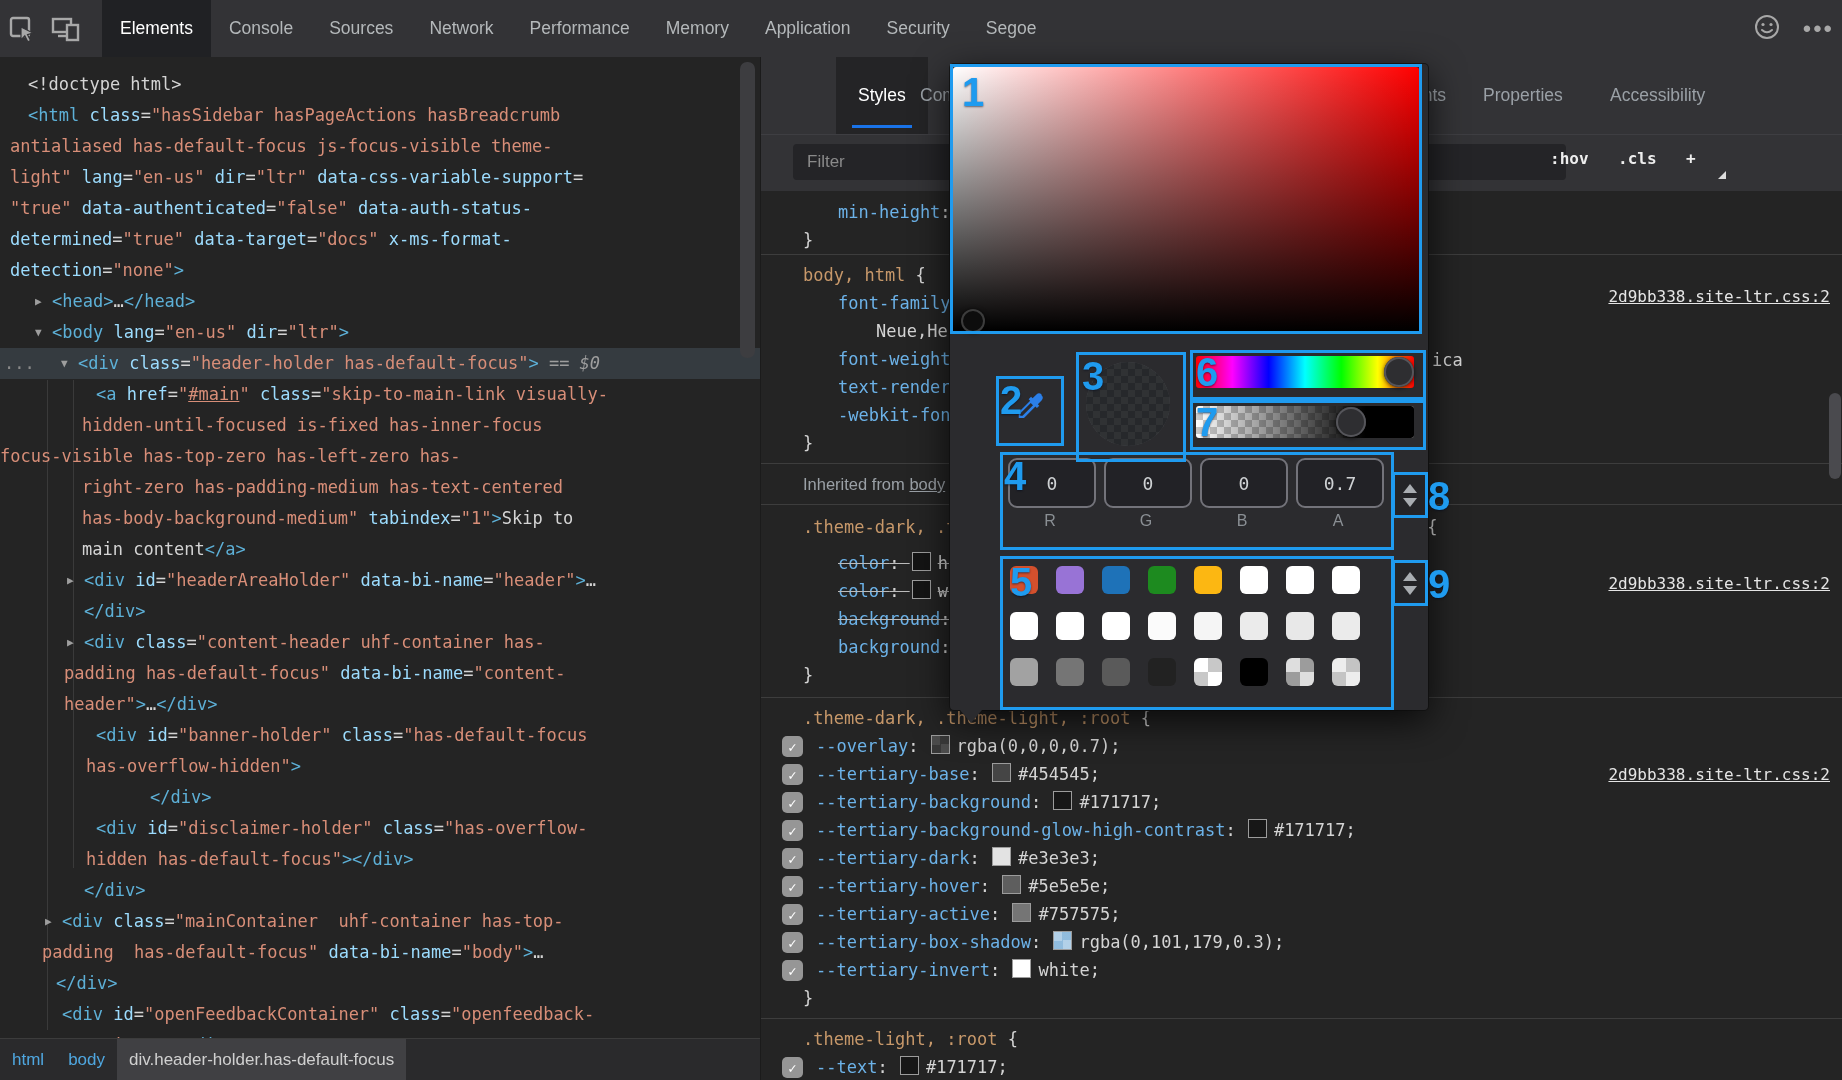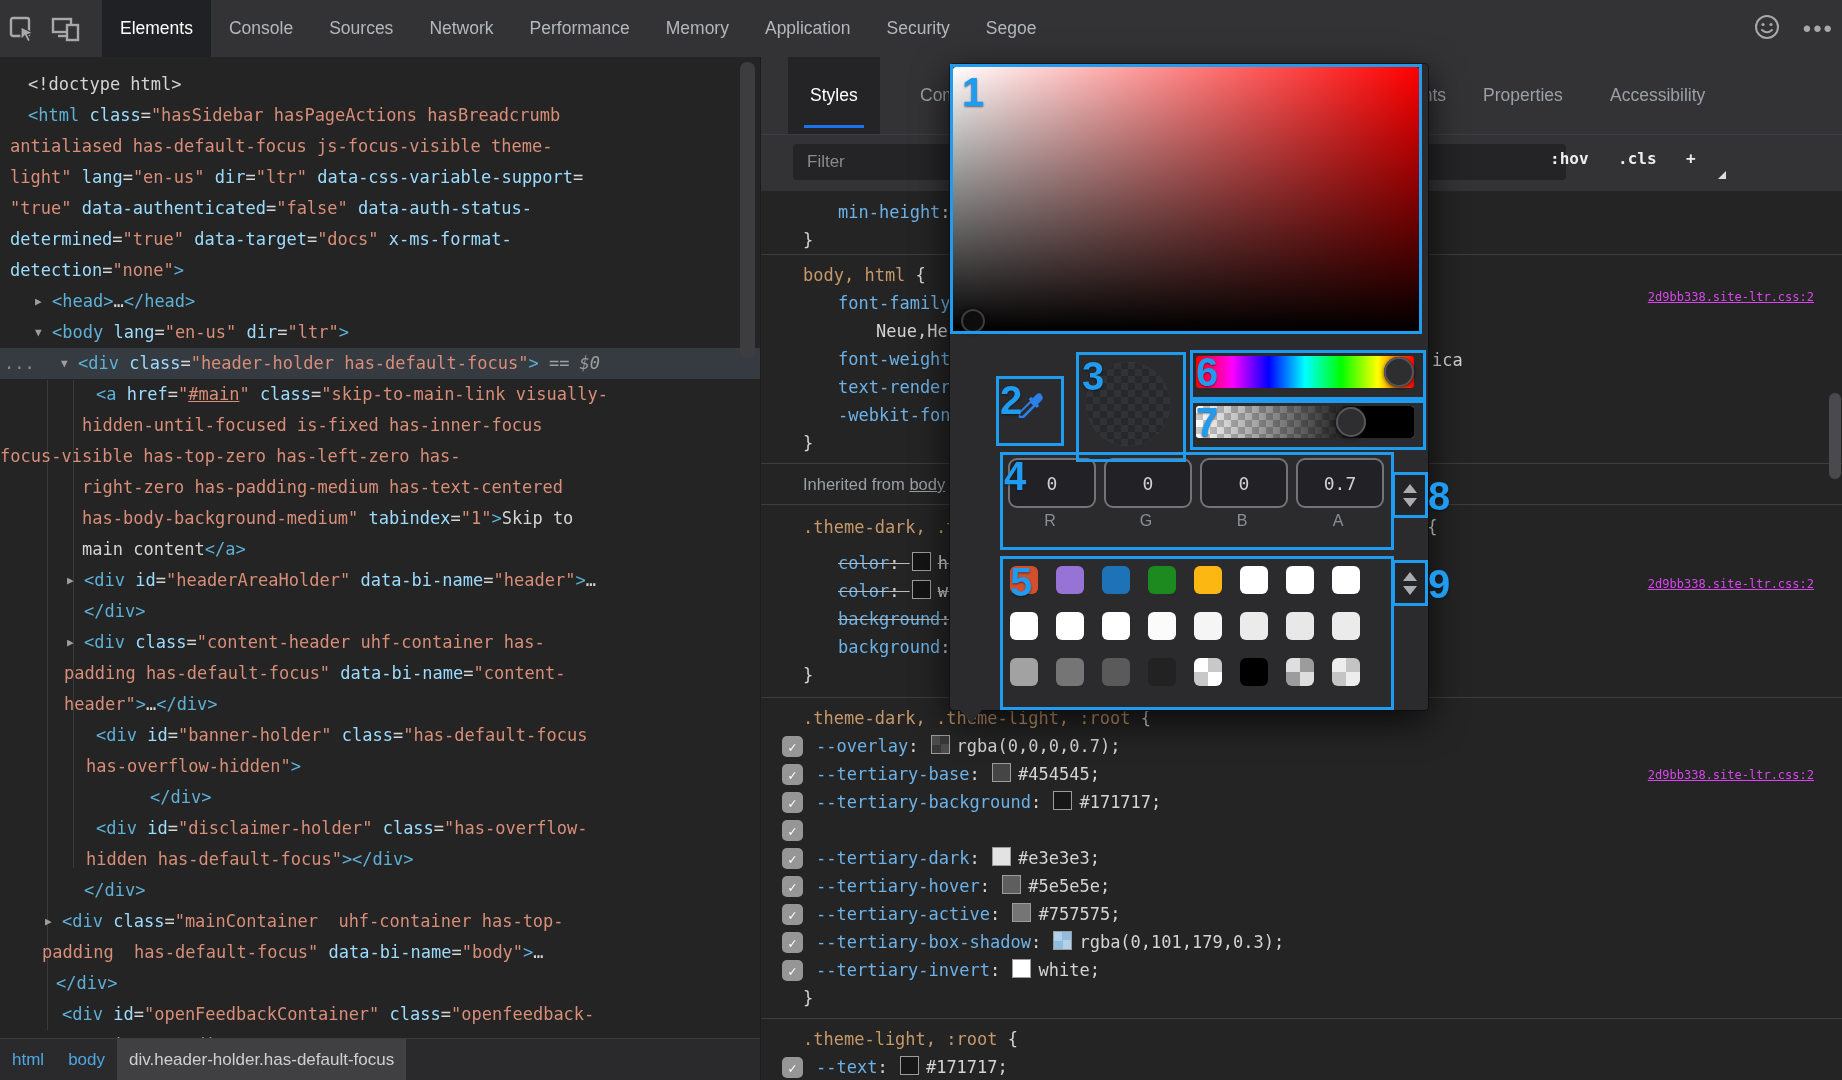--- a/index.html
+++ b/index.html
@@ -26,21 +26,21 @@
   
   #crumbbar{position:absolute;left:0;top:1038px;width:760px;height:42px;background:#2a2a2c;border-top:1px solid #3c3c3c;
             display:flex;align-items:stretch;font-size:17px;}
   .crumb{color:#4fa7e0;display:flex;align-items:center;padding:0 12px;}
   .crumb.sel{background:#404043;color:#d0d0d0;}
   
   #styles-panel{position:absolute;left:761px;top:57px;width:1081px;height:1023px;background:#242424;overflow:hidden;}
   #panel-divider{position:absolute;left:760px;top:57px;width:1px;height:1023px;background:#1b1b1b;}
   #styles-tabs{position:absolute;left:0;top:0;width:1081px;height:77px;background:#333336;}
   .s-tab{position:absolute;top:0;height:77px;display:flex;align-items:center;color:#9aa0a6;font-size:17.5px;}
-  .s-tab.active{color:#fff;background:#242426;padding:0 22px;}
+  .s-tab.active{color:#fff;background:#242426;padding:0 22px;margin-left:48px;}
   .s-tab.active::after{content:"";position:absolute;left:16px;right:16px;bottom:6px;height:3px;background:#1a73e8;}
   #filter-row{position:absolute;left:0;top:77px;width:1081px;height:56px;background:#333336;border-top:1px solid #3e3e42;}
   #filter-input{position:absolute;left:32px;top:9px;width:745px;height:36px;background:#242427;border:none;border-radius:4px;
                 color:#cfcfcf;font-size:17px;padding:0 14px;font-family:"Liberation Sans",sans-serif;}
   #filter-input::placeholder{color:#8a8a8a;}
   .pseudo-btn{position:absolute;top:14px;color:#eee;font-family:"DejaVu Sans Mono",monospace;font-size:16px;font-weight:bold;}
   #plus-corner{position:absolute;width:0;height:0;border-right:8px solid #ddd;border-top:8px solid transparent;}
   #styles-content{position:absolute;left:0;top:133px;width:1081px;bottom:0;font-family:"DejaVu Sans Mono",monospace;font-size:17px;color:#d4d4d4;}
   .rule{border-bottom:1px solid #3d3d3d;}
   .css-row{position:relative;height:28px;line-height:28px;white-space:pre;padding-left:42px;}
@@ -48,22 +48,22 @@
   .css-row.k-wrap{padding-left:115px;}
   .css-row.k-chk{padding-left:55px;}
   .css-row.mb8{margin-bottom:8px;}
   .strike .segs{text-decoration:line-through;text-decoration-color:#bbb;}
   .sg-sel{color:#c7986a}.sg-prop{color:#6cb2e8}.sg-punct{color:#d4d4d4}.sg-cval{color:#d4d4d4}
   .sg-inh{color:#9aa0a6;font-family:"Liberation Sans",sans-serif;font-size:16.5px}
   .sg-inhlink{color:#9aa0a6;text-decoration:underline;font-family:"Liberation Sans",sans-serif;font-size:16.5px}
   .chk{position:absolute;left:21px;top:4px;width:21px;height:21px;background:#969696;border-radius:5px;
        display:flex;align-items:center;justify-content:center;color:#fff;font-size:14px;line-height:1;}
   .swatch{display:inline-block;width:17px;height:17px;border:1px solid #9c9c9c;margin:0 7px -2px 2px;}
-  .css-link{position:absolute;right:28px;color:#d946ef;text-decoration:underline;font-family:"DejaVu Sans Mono",monospace;
-            font-size:12px;height:28px;line-height:28px;}
+  .css-link{position:absolute;right:12px;color:#e5e5e5;text-decoration:underline;font-family:"DejaVu Sans Mono",monospace;
+            font-size:16px;height:28px;line-height:28px;}
   #ica-frag{position:absolute;left:671px;top:156px;height:28px;line-height:28px;color:#d4d4d4;
             font-family:"DejaVu Sans Mono",monospace;font-size:17px;}
   #styles-scroll{position:absolute;right:1px;top:336px;width:12px;height:86px;background:#4a4a4e;border-radius:6px;}
   
   #picker{position:absolute;left:950px;top:64px;width:478px;height:646px;background:#2b2b2e;border-radius:4px;
           box-shadow:0 10px 36px rgba(0,0,0,0.75), 0 0 0 1px #1a1a1a;z-index:10;}
   #picker-caret{position:absolute;left:10px;top:646px;width:0;height:0;border-left:11px solid transparent;
                 border-right:11px solid transparent;border-top:13px solid #2b2b2e;}
   #sat-area{position:absolute;left:3px;top:3px;width:466px;height:264px;border-radius:3px 3px 0 0;
             background-image:linear-gradient(to top,#000 0%,rgba(0,0,0,0) 100%),linear-gradient(to right,#fff 0%,#f00 100%);}
@@ -229,21 +229,21 @@
             <div class="css-row k-prop strike"><span class="segs"><span class="sg-prop">color</span><span class="sg-punct">: </span><span class="swatch" style="background: rgb(20, 20, 20);"></span><span class="sg-cval">white;</span></span></div>
             <div class="css-row k-prop strike"><span class="segs"><span class="sg-prop">background</span><span class="sg-punct">: </span><span class="sg-cval">#171717;</span></span></div>
             <div class="css-row k-prop"><span class="segs"><span class="sg-prop">background</span><span class="sg-punct">: </span><span class="sg-cval">var(--body-background);</span></span></div>
             <div class="css-row k-close"><span class="segs"><span class="sg-punct">}</span></span></div>
           </div>
           <div class="rule" style="padding-top: 6px; padding-bottom: 6px;">
             <div class="css-row k-sel"><span class="segs"><span class="sg-sel">.theme-dark, .theme-light, :root</span><span class="sg-punct"> {</span></span></div>
             <div class="css-row k-chk"><span class="chk">✓</span><span class="segs"><span class="sg-prop">--overlay</span><span class="sg-punct">: </span><span class="swatch" style="background: linear-gradient(rgba(0, 0, 0, 0.7), rgba(0, 0, 0, 0.7)), conic-gradient(rgb(187, 187, 187) 0deg, rgb(187, 187, 187) 25%, rgb(255, 255, 255) 0deg, rgb(255, 255, 255) 50%, rgb(187, 187, 187) 0deg, rgb(187, 187, 187) 75%, rgb(255, 255, 255) 0deg);"></span><span class="sg-cval">rgba(0,0,0,0.7);</span></span></div>
             <div class="css-row k-chk"><span class="chk">✓</span><span class="segs"><span class="sg-prop">--tertiary-base</span><span class="sg-punct">: </span><span class="swatch" style="background: rgb(69, 69, 69);"></span><span class="sg-cval">#454545;</span></span></div>
             <div class="css-row k-chk"><span class="chk">✓</span><span class="segs"><span class="sg-prop">--tertiary-background</span><span class="sg-punct">: </span><span class="swatch" style="background: rgb(23, 23, 23);"></span><span class="sg-cval">#171717;</span></span></div>
-            <div class="css-row k-chk"><span class="chk">✓</span></div>
+            <div class="css-row k-chk"><span class="chk">✓</span><span class="segs"><span class="sg-prop">--tertiary-background-glow-high-contrast</span><span class="sg-punct">: </span><span class="swatch" style="background: rgb(23, 23, 23);"></span><span class="sg-cval">#171717;</span></span></div>
             <div class="css-row k-chk"><span class="chk">✓</span><span class="segs"><span class="sg-prop">--tertiary-dark</span><span class="sg-punct">: </span><span class="swatch" style="background: rgb(227, 227, 227);"></span><span class="sg-cval">#e3e3e3;</span></span></div>
             <div class="css-row k-chk"><span class="chk">✓</span><span class="segs"><span class="sg-prop">--tertiary-hover</span><span class="sg-punct">: </span><span class="swatch" style="background: rgb(94, 94, 94);"></span><span class="sg-cval">#5e5e5e;</span></span></div>
             <div class="css-row k-chk"><span class="chk">✓</span><span class="segs"><span class="sg-prop">--tertiary-active</span><span class="sg-punct">: </span><span class="swatch" style="background: rgb(117, 117, 117);"></span><span class="sg-cval">#757575;</span></span></div>
             <div class="css-row k-chk"><span class="chk">✓</span><span class="segs"><span class="sg-prop">--tertiary-box-shadow</span><span class="sg-punct">: </span><span class="swatch" style="background: linear-gradient(rgba(0, 101, 179, 0.3), rgba(0, 101, 179, 0.3)), conic-gradient(rgb(207, 226, 240) 0deg, rgb(207, 226, 240) 25%, rgb(255, 255, 255) 0deg, rgb(255, 255, 255) 50%, rgb(207, 226, 240) 0deg, rgb(207, 226, 240) 75%, rgb(255, 255, 255) 0deg);"></span><span class="sg-cval">rgba(0,101,179,0.3);</span></span></div>
             <div class="css-row k-chk"><span class="chk">✓</span><span class="segs"><span class="sg-prop">--tertiary-invert</span><span class="sg-punct">: </span><span class="swatch" style="background: rgb(255, 255, 255);"></span><span class="sg-cval">white;</span></span></div>
             <div class="css-row k-close"><span class="segs"><span class="sg-punct">}</span></span></div>
           </div>
           <div class="rule" style="padding-top: 6px; padding-bottom: 0px;">
             <div class="css-row k-sel"><span class="segs"><span class="sg-sel">.theme-light, :root</span><span class="sg-punct"> {</span></span></div>
             <div class="css-row k-chk"><span class="chk">✓</span><span class="segs"><span class="sg-prop">--text</span><span class="sg-punct">: </span><span class="swatch" style="background: rgb(23, 23, 23);"></span><span class="sg-cval">#171717;</span></span></div>

